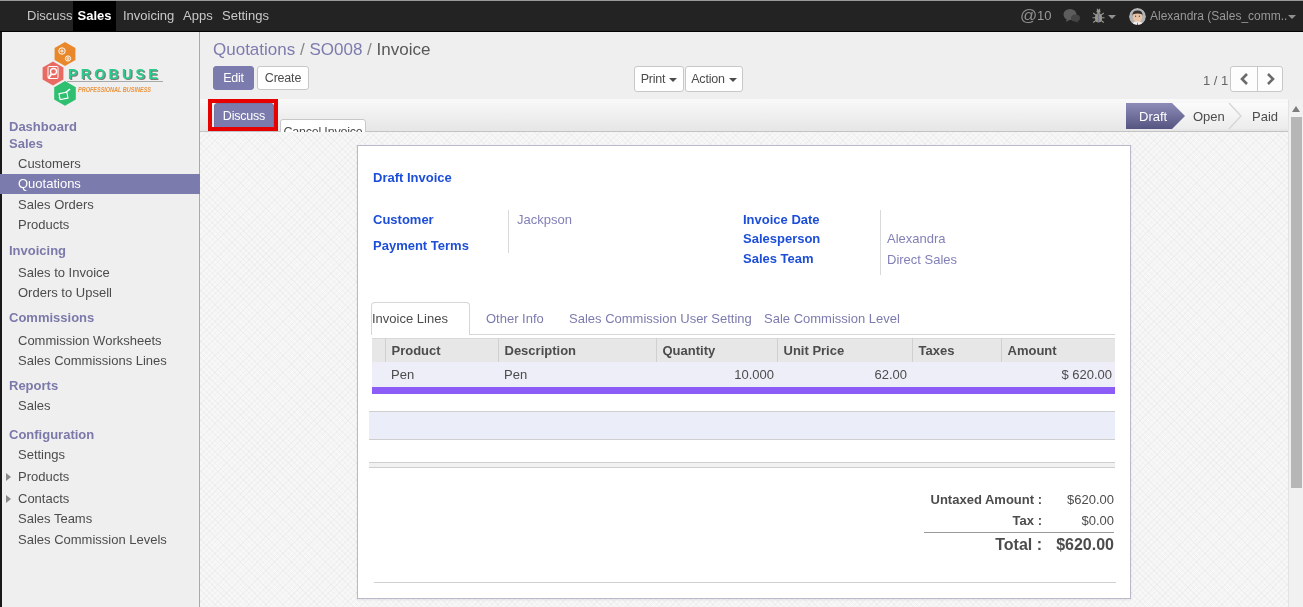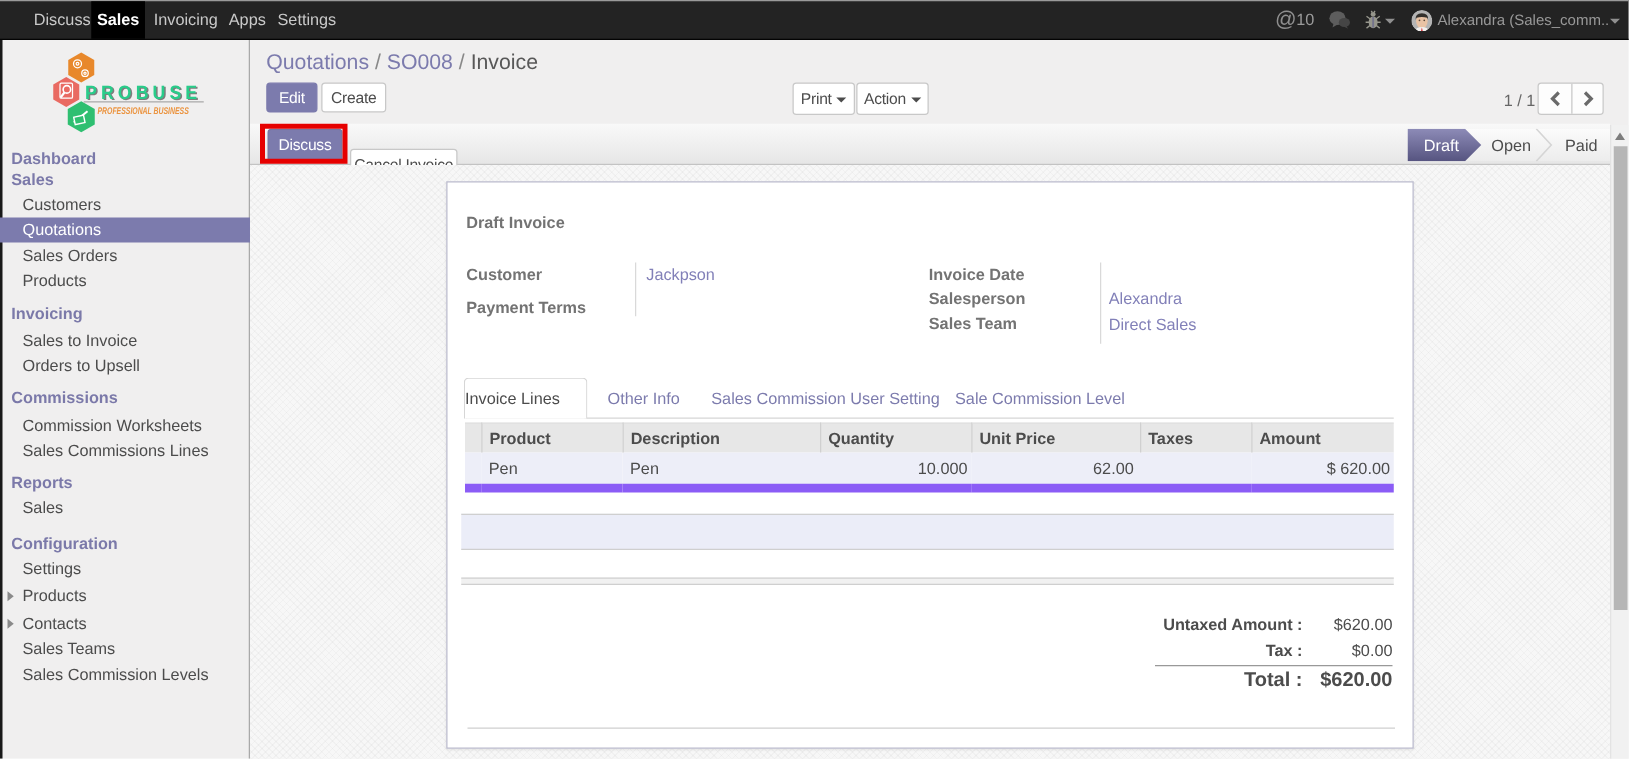--- a/index.html
+++ b/index.html
@@ -74,21 +74,21 @@
 #content { position:absolute; left:0; top:100px; width:1088px; height:475px;
   background-color:#f7f7f7;
   background-image:
     repeating-linear-gradient(45deg, rgba(125,125,125,0.05) 0 1px, transparent 1px 4px),
     repeating-linear-gradient(-45deg, rgba(125,125,125,0.05) 0 1px, transparent 1px 4px);
 }
 #sheet { position:absolute; left:157px; top:13px; width:774px; height:454px;
   background:#fff; border:1px solid #b9b9cb; box-shadow:0 1px 2px rgba(0,0,0,0.08); }
 
 
-.sh { position:absolute; font-size:13px; color:#737373; }
+.sh { position:absolute; font-size:13px; color:#1d4ed8; }
 .sh.b { font-weight:bold; }
 .sh.link { color:#8280b8; }
 #vline1 { position:absolute; left:150px; top:64px; width:1px; height:43px; background:#d9d9d9; }
 #vline2 { position:absolute; left:522px; top:64px; width:1px; height:65px; background:#d9d9d9; }
 
 
 #tabs { position:absolute; left:15px; top:156px; width:742px; height:33px; }
 #tabs .bline { position:absolute; left:0; bottom:0; width:742px; height:1px; background:#d6d6d6; }
 #tab-active { position:absolute; left:-2px; top:0; width:99px; height:33px; background:#fff;
   border:1px solid #d6d6d6; border-bottom:none; border-radius:4px 4px 0 0; z-index:2;

